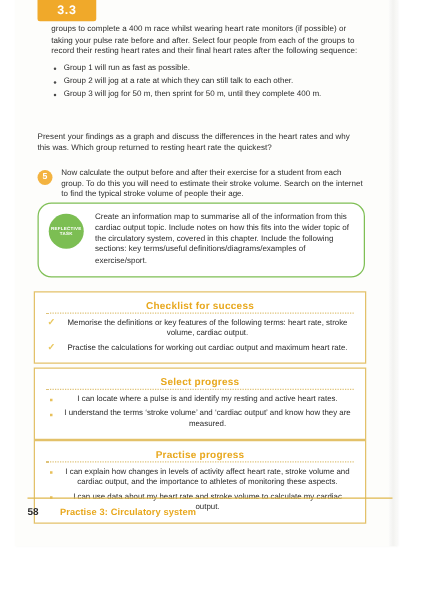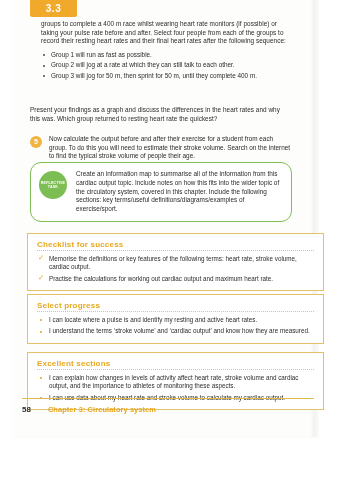--- a/index.html
+++ b/index.html
@@ -157,25 +157,26 @@
     margin-left: 9px;
     font-size: 6.4px;
     line-height: 8.8px;
     color: #2b2b2b;
   }
 
   
   .outcome-box {
     position: absolute;
     left: 15px;
-    width: 297px;
+    width: 266px;
     border: 0.8px solid #e3c169;
     background: #ffffff;
     box-sizing: border-box;
     padding: 6px 9px 7px 9px;
+    text-align: center;
   }
   .outcome-title {
     font-size: 8px;
     font-weight: bold;
     color: #e8a81e;
     letter-spacing: 0.2px;
     margin: 0 0 1px 0;
   }
   .outcome-rule {
     height: 0;
@@ -294,27 +295,27 @@
   <div class="outcome-box" style="top:294px;">
     <div class="outcome-title">Select progress</div>
     <div class="outcome-rule"></div>
     <ul class="outcome-list dot">
       <li>I can locate where a pulse is and identify my resting and active heart rates.</li>
       <li>I understand the terms ‘stroke volume’ and ‘cardiac output’ and know how they are measured.</li>
     </ul>
   </div>
 
   <div class="outcome-box" style="top:352px;">
-    <div class="outcome-title">Excellent sections</div>
+    <div class="outcome-title">Practise progress</div>
     <div class="outcome-rule"></div>
     <ul class="outcome-list dot">
       <li>I can explain how changes in levels of activity affect heart rate, stroke volume and cardiac output, and the importance to athletes of monitoring these aspects.</li>
       <li>I can use data about my heart rate and stroke volume to calculate my cardiac output.</li>
     </ul>
   </div>
 
   <div class="footer-rule"></div>
   <div class="footer">
     <span class="footer-page">58</span>
-    <span class="footer-chapter">Chapter 3: Circulatory system</span>
+    <span class="footer-chapter">Practise 3: Circulatory system</span>
   </div>
 
 </div>
 
 </body></html>

